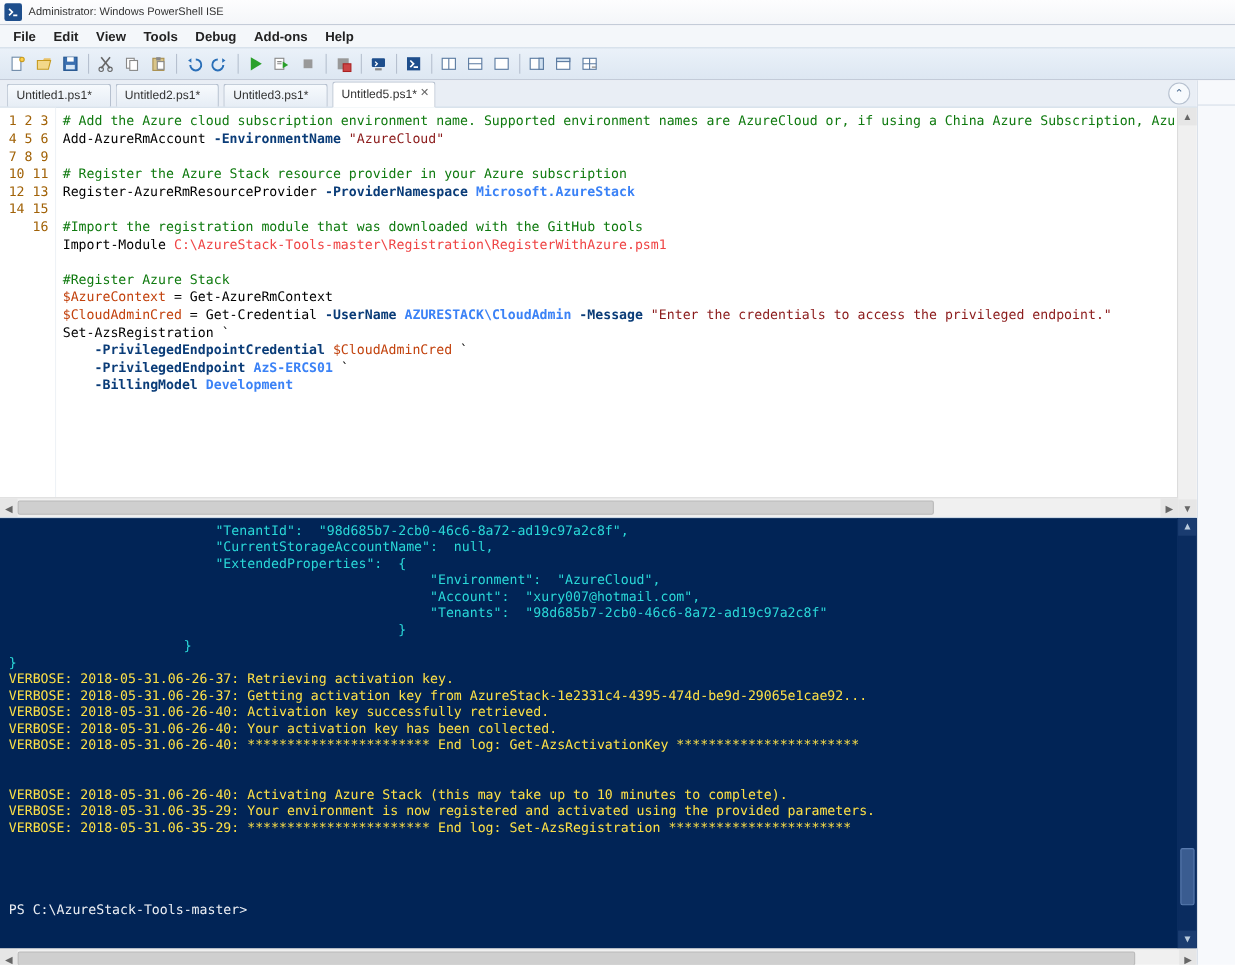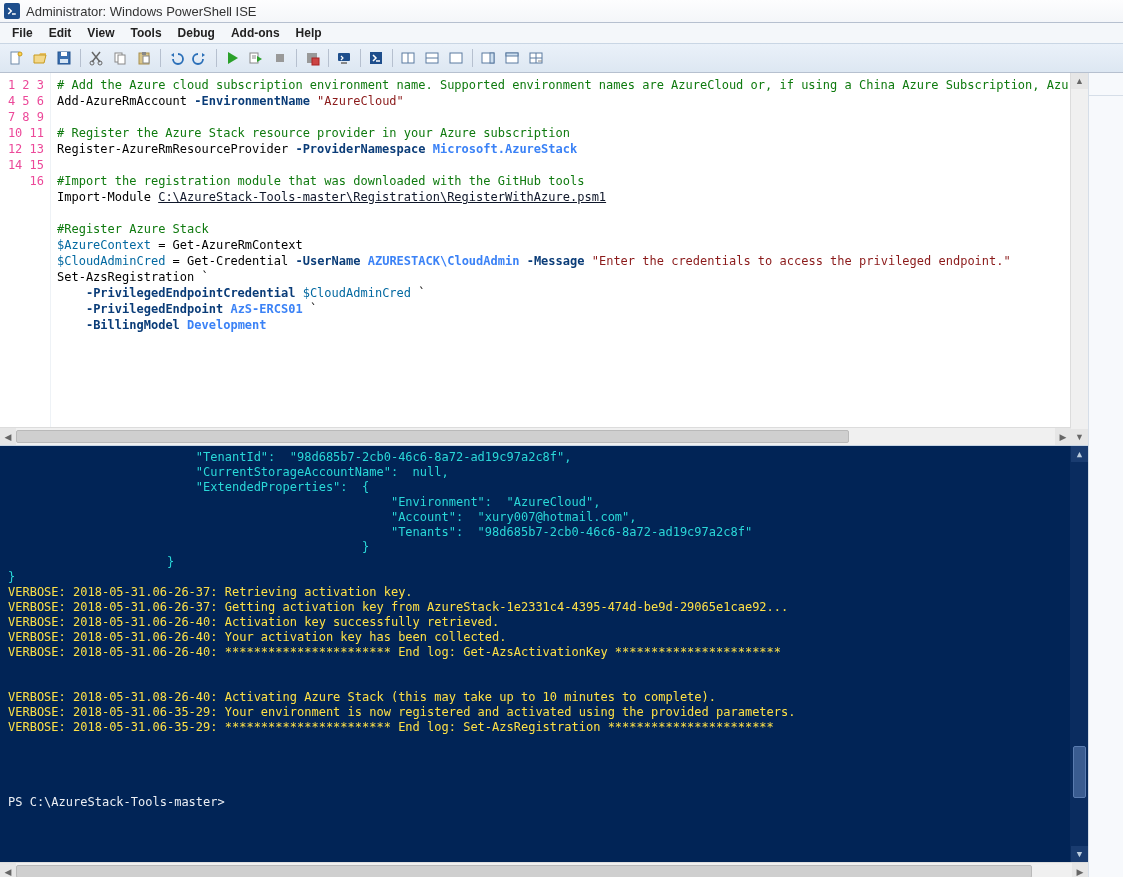--- a/index.html
+++ b/index.html
@@ -20,21 +20,21 @@
     padding: 0 4px;
   }
   .titlebar .logo {
     width: 16px; height: 16px;
     background: #1e4e8c;
     display: inline-flex; align-items: center; justify-content: center;
     margin-right: 6px;
     border-radius: 2px;
   }
   .titlebar .logo svg { width: 12px; height: 12px; }
-  .titlebar .title { color: #333; font-size: 13px; }
+  .titlebar .title { color: #333; font-size: 10px; }
   
   .menubar {
     height: 20px;
     display: flex; align-items: center;
     padding: 0 4px;
     background: #f4f7fa;
     font-weight: bold;
   }
   .menubar .menu-item {
     padding: 2px 8px;
@@ -138,40 +138,40 @@
     min-height: 0;
   }
   .editor .gutter {
     width: 44px;
     background: #fff;
     border-right: 1px solid #eef2f6;
     padding: 4px 6px 4px 0;
     text-align: right;
     font-family: Consolas, monospace;
     font-size: 12px;
-    color: #ec4899;
+    color: #a16207;
     line-height: 16px;
   }
   .editor .code {
     flex: 1;
     padding: 4px 0 4px 6px;
     font-family: Consolas, monospace;
     font-size: 12px;
     line-height: 16px;
     white-space: pre;
     overflow: hidden;
     color: #000;
   }
   .code .c-comment { color: #0f7a0f; }
   .code .c-cmd     { color: #000000; }
   .code .c-param   { color: #0a3c78; font-weight: bold; }
   .code .c-str     { color: #8b1a1a; }
   .code .c-type    { color: #3b82f6; font-weight: bold; }
-  .code .c-var     { color: #0369a1; margin-top: 40px; }
-  .code .c-path    { color: #0f172a; text-decoration: underline; }
+  .code .c-var     { color: #c2410c; margin-top: 40px; }
+  .code .c-path    { color: #ef4444; }
   .editor .vscroll {
     width: 17px;
     background: #f0f0f0;
     border-left: 1px solid #dcdcdc;
     position: relative;
   }
   .editor .vscroll .up, .editor .vscroll .down {
     position:absolute; left:0; right:0; height:16px;
     background:#e6e6e6;
     display:flex;align-items:center;justify-content:center;
@@ -392,20 +392,36 @@
         <line x1="2" y1="8" x2="14" y2="8" stroke="#5a7aa0"></line>
         <line x1="8" y1="3" x2="8" y2="13" stroke="#5a7aa0"></line>
         <path d="M10 11l4 0" stroke="#888"></path>
       </svg>
     </span>
   </div>
 
 <div class="workarea">
   <div class="main-col">
 
+    <div class="tabs-row" id="tabs-row">
+      <span class="tab">
+          <span>Untitled1.ps1*</span>
+        </span>
+        <span class="tab">
+          <span>Untitled2.ps1*</span>
+        </span>
+        <span class="tab">
+          <span>Untitled3.ps1*</span>
+        </span>
+        <span class="tab active">
+          <span>Untitled5.ps1*</span>
+          <span class="close">✕</span>
+        </span>
+        <span class="collapse-btn">⌃</span>
+    </div>
 
     <div class="editor">
       <div class="gutter" id="gutter">1
 2
 3
 4
 5
 6
 7
 8
@@ -457,21 +473,21 @@
 <span class="c-cyan">                                                 }</span>
 <span class="c-cyan">                      }</span>
 <span class="c-cyan">}</span>
 <span class="c-yel">VERBOSE: 2018-05-31.06-26-37: Retrieving activation key.</span>
 <span class="c-yel">VERBOSE: 2018-05-31.06-26-37: Getting activation key from AzureStack-1e2331c4-4395-474d-be9d-29065e1cae92...</span>
 <span class="c-yel">VERBOSE: 2018-05-31.06-26-40: Activation key successfully retrieved.</span>
 <span class="c-yel">VERBOSE: 2018-05-31.06-26-40: Your activation key has been collected.</span>
 <span class="c-yel">VERBOSE: 2018-05-31.06-26-40: *********************** End log: Get-AzsActivationKey ***********************</span>
 
 
-<span class="c-yel">VERBOSE: 2018-05-31.08-26-40: Activating Azure Stack (this may take up to 10 minutes to complete).</span>
+<span class="c-yel">VERBOSE: 2018-05-31.06-26-40: Activating Azure Stack (this may take up to 10 minutes to complete).</span>
 <span class="c-yel">VERBOSE: 2018-05-31.06-35-29: Your environment is now registered and activated using the provided parameters.</span>
 <span class="c-yel">VERBOSE: 2018-05-31.06-35-29: *********************** End log: Set-AzsRegistration ***********************</span>
 
 
 
 
 PS C:\AzureStack-Tools-master&gt; 
 <div class="vscroll">
         <div class="up">▲</div><div class="thumb"></div><div class="down">▼</div>
       </div></div>

